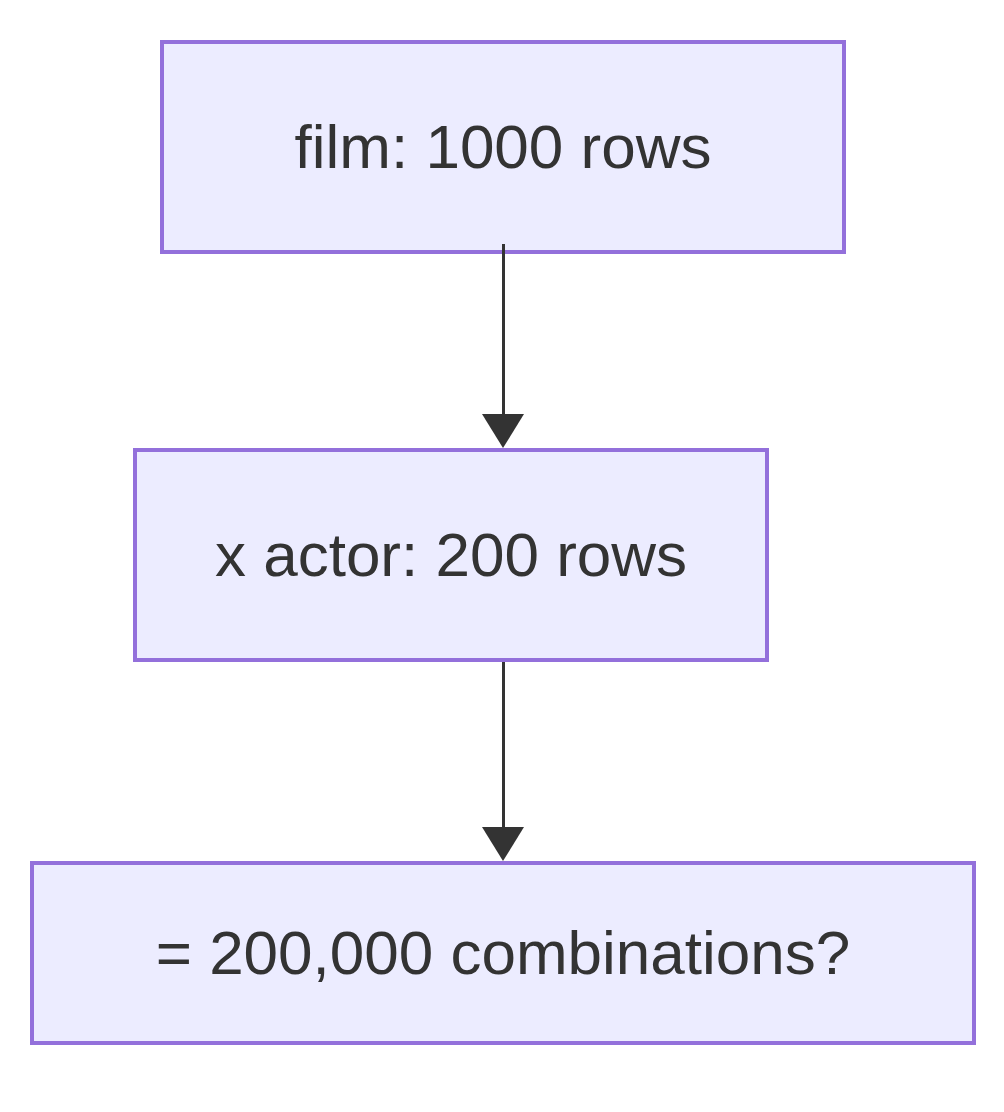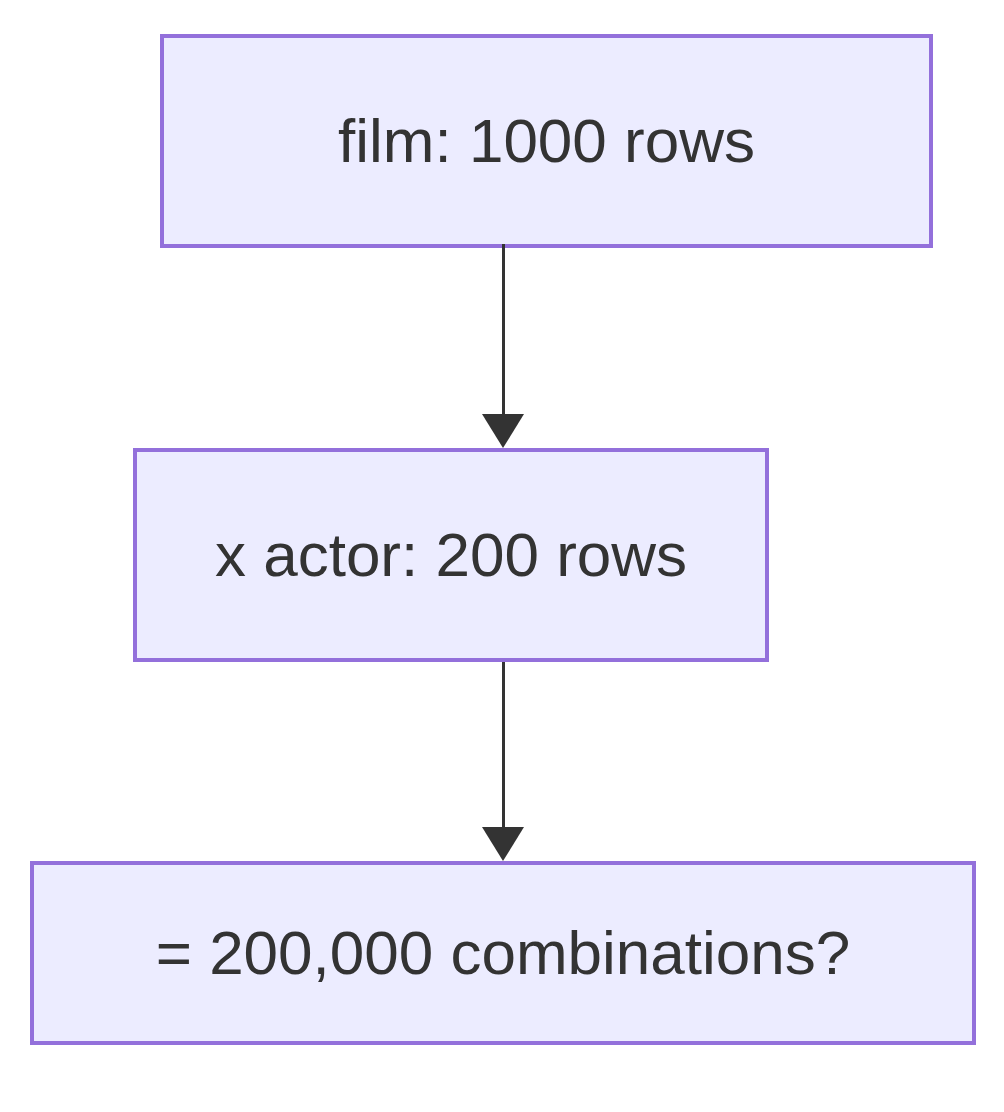--- a/index.html
+++ b/index.html
@@ -29,21 +29,21 @@
     align-items: center;
     justify-content: center;
   }
   .node-label {
     color: var(--text);
     font-size: 62px;
     line-height: 1.15;
     text-align: center;
     white-space: nowrap;
   }
-  .node-a { left: 160px; top:  34px; width: 773px; height: 214px; }
+  .node-a { left: 160px; top:  40px; width: 686px; height: 214px; }
   .node-b { left: 133px; top: 448px; width: 636px; height: 214px; }
   .node-c { left:  30px; top: 861px; width: 946px; height: 184px; }
 
   .edge {
     position: absolute;
     width: 44px;
     display: flex;
     flex-direction: column;
     align-items: center;
   }

